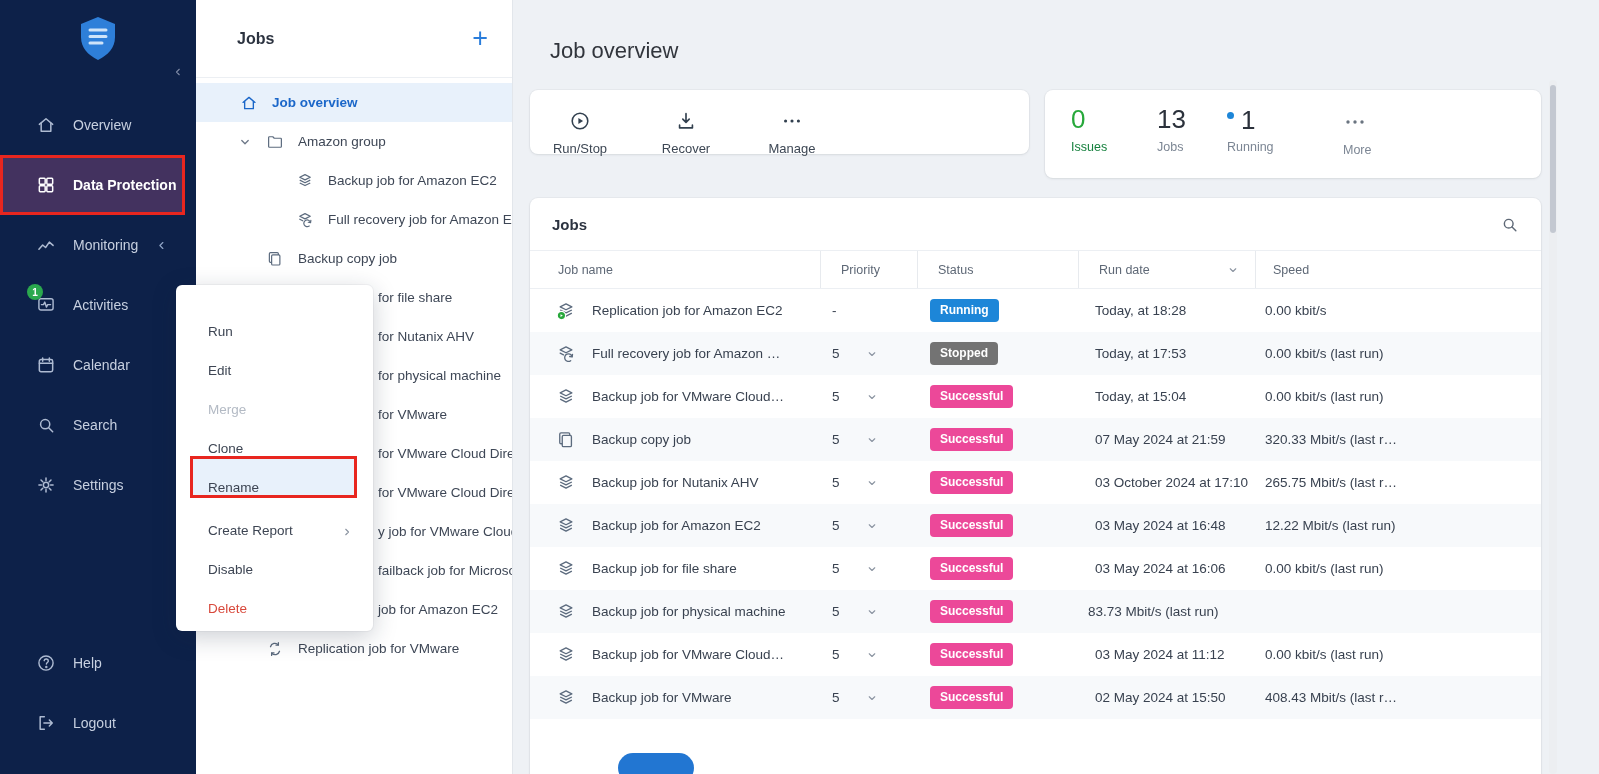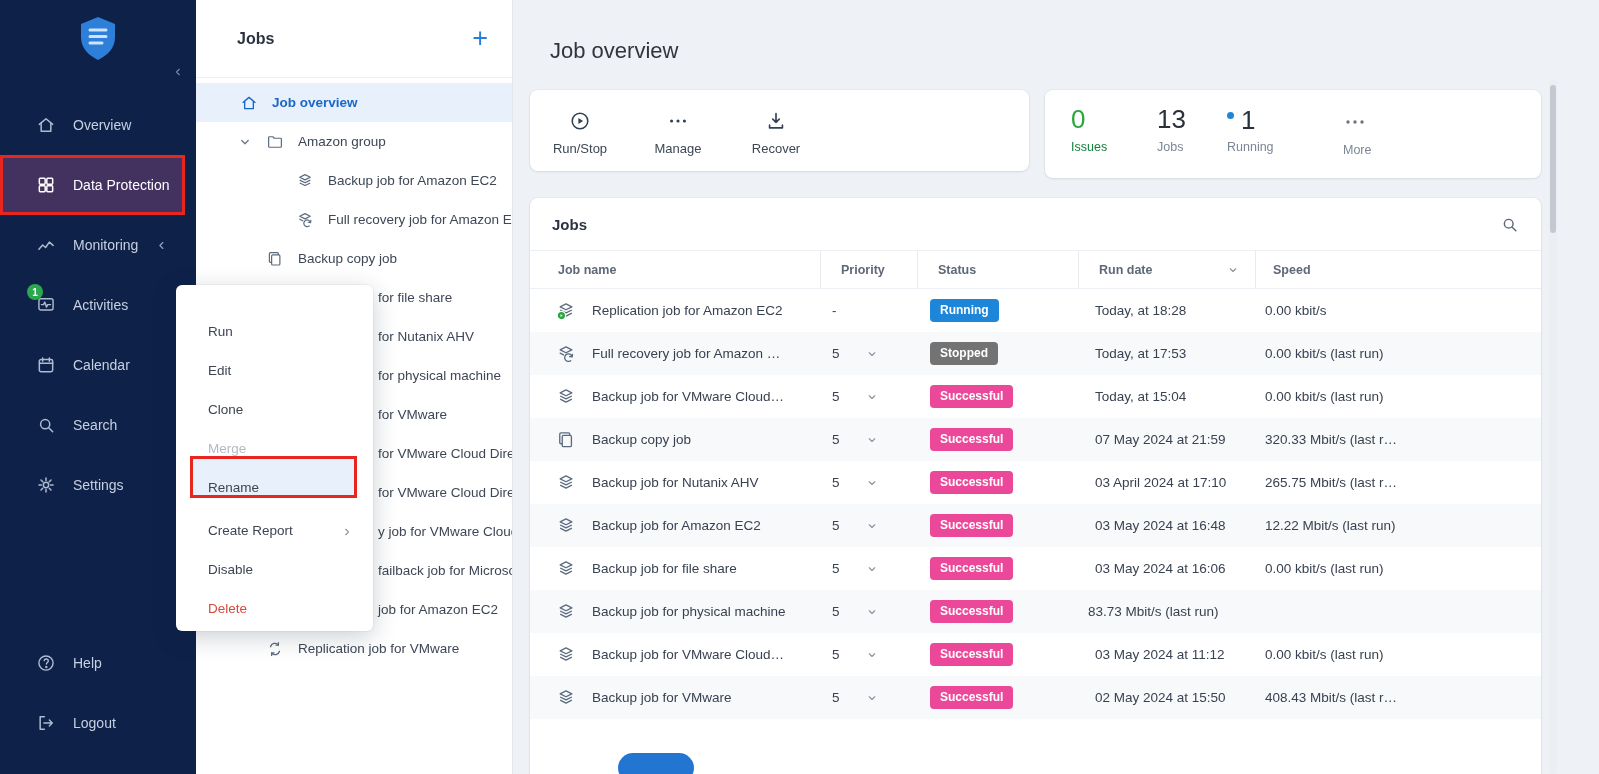--- a/index.html
+++ b/index.html
@@ -7,21 +7,21 @@
   body{font-family:"Liberation Sans",sans-serif;background:#eef1f5;position:relative;color:#3a4250}
 
   
   .sidebar{position:absolute;left:0;top:0;width:196px;height:774px;background:#0d2149;color:#c7d0e0;z-index:10}
   .logo{position:absolute;left:78px;top:16px;width:40px;height:46px}
   .collapse-mark{position:absolute;left:172px;top:66px;width:12px;height:12px;color:#7e8aa5;cursor:pointer}
   .side-nav{position:absolute;top:95px;left:0;right:0}
   .side-footer{position:absolute;top:633px;left:0;right:8px}
   .side-item{display:flex;align-items:center;height:60px;padding-left:36px;gap:17px;font-size:14px;cursor:pointer;position:relative;white-space:nowrap}
   .side-item .icn{width:20px;height:20px;flex:0 0 20px;color:#aebbd2}
-  .side-item.active{background:#43325f;color:#fff;border:3px solid #e8261f;margin-right:11px;padding-left:33px;font-weight:normal}
+  .side-item.active{background:#43325f;color:#fff;border:3px solid #e8261f;margin-right:11px;padding-left:33px;font-weight:bold}
   .side-item.active .icn{color:#fff}
   .side-badge{position:absolute;left:27px;top:9px;width:16px;height:16px;border-radius:50%;background:#2ba84e;color:#fff;font-size:10px;font-weight:bold;display:flex;align-items:center;justify-content:center}
   .icn.trail{width:13px;height:13px;flex:0 0 13px;margin-left:auto;margin-right:42px;color:#8ea3c4}
   .icn svg{width:100%;height:100%;display:block}
   .icn{display:inline-flex}
 
   
   .jobs-panel{position:absolute;left:196px;top:0;width:317px;height:774px;background:#fff;border-right:1px solid #e2e6eb;z-index:5}
   .jobs-panel-header{height:78px;border-bottom:1px solid #eceff3;display:flex;align-items:center;justify-content:space-between;padding:0 24px 0 41px}
   .jobs-panel-title{font-size:16px;font-weight:bold;color:#2c3340}
@@ -43,40 +43,40 @@
   .menu-item{height:39px;display:flex;align-items:flex-end;padding-left:32px;font-size:13.5px;color:#3d4553;cursor:pointer}
   .menu-item.disabled{color:#b3bac4;cursor:default}
   .menu-item.danger{color:#d8493c}
   .menu-item.highlighted{background:#e8f1fb;border:3px solid #e8261f;margin:0 16px 1px 14px;padding-left:15px;height:42px}
   .submenu-arrow{width:12px;height:12px;margin-left:auto;margin-right:20px;color:#8a93a0}
 
   
   .main{position:absolute;left:514px;top:0;width:1085px;height:774px}
   .page-title{position:absolute;left:36px;top:38px;font-size:22px;font-weight:500;color:#31353c}
   .card{background:#fff;border-radius:8px;box-shadow:0 1px 3px rgba(16,24,40,.08),0 0 0 1px rgba(16,24,40,.03)}
-  .actions-card{position:absolute;left:16px;top:90px;width:499px;height:81px;display:flex;padding:20px 16px 0 12px;gap:22px}
+  .actions-card{position:absolute;left:16px;top:90px;width:499px;height:64px;display:flex;padding:20px 16px 0 12px;gap:30px}
   .action-btn{display:flex;flex-direction:column;align-items:center;gap:9px;width:76px;cursor:pointer}
   .action-btn .icn{width:22px;height:22px;color:#32404f}
   .action-label{font-size:13px;color:#3d4754}
   .stats-card{position:absolute;left:531px;top:90px;width:496px;height:88px}
   .stat{position:absolute;top:15px}
   .stat-value{font-size:26px;color:#2b313b;line-height:1.15;display:inline-flex;align-items:center}
   .stat-value.green{color:#27a83b}
   .stat-label{font-size:12.5px;color:#7c8694;margin-top:5px}
   .stat-label.green{color:#15803d}
   .run-dot{display:inline-block;width:7px;height:7px;border-radius:50%;background:#1d86d8;margin-right:7px;margin-bottom:10px}
   .stat-icn{width:24px;height:24px;color:#6a7480;margin-top:5px}
 
   .table-card{position:absolute;left:16px;top:198px;width:1011px;height:600px;overflow:hidden}
   .table-head{height:53px;display:flex;align-items:center;padding:0 22px;border-bottom:1px solid #eceff3}
   .table-title{font-size:15px;font-weight:bold;color:#2c3340}
   .search-btn{margin-left:auto;width:19px;height:19px;color:#5e6876;cursor:pointer;display:inline-flex}
   .search-btn svg{width:100%;height:100%}
   .cols{display:grid;grid-template-columns:290px 97px 161px 177px 286px;height:38px;border-bottom:1px solid #eceff3}
-  .col{display:flex;align-items:center;padding-left:20px;font-size:12.5px;font-weight:bold;color:#5e6876;border-left:1px solid #e7eaee}
+  .col{display:flex;align-items:center;padding-left:20px;font-size:12.5px;font-weight:normal;color:#5e6876;border-left:1px solid #e7eaee}
   .col-0{border-left:none;padding-left:28px}
   .col-4{padding-left:17px}
   .sort-arrow{width:12px;height:12px;margin-left:auto;margin-right:16px;color:#8a93a0;cursor:pointer}
   .trow{display:grid;grid-template-columns:290px 97px 161px 177px 286px;height:43px;font-size:13.5px;color:#394250;cursor:pointer}
   .trow:nth-child(even){background:#f7f9fb}
   .cell{display:flex;align-items:center;overflow:hidden;white-space:nowrap}
   .name-cell{padding-left:26px;gap:16px}
   .name-cell .icn{width:20px;height:20px;flex:0 0 20px;color:#5c6b7e}
   .pri-cell{padding-left:12px}
   .pri-arrow{width:12px;height:12px;margin-left:26px;color:#8a93a0}
@@ -310,36 +310,36 @@
         <span class="icn ">
           <svg viewBox="0 0 24 24" fill="none" stroke="currentColor" stroke-width="1.7">
             <circle cx="12" cy="12" r="8.5"></circle>
             <path d="M10.2 8.8v6.4l5.2-3.2z" fill="currentColor" stroke="none"></path>
           </svg>
         </span>
         <span class="action-label">Run/Stop</span>
       </div>
       <div class="action-btn">
         <span class="icn ">
+          <svg viewBox="0 0 24 24" fill="none" stroke="currentColor" stroke-width="1.8" stroke-linecap="round" stroke-linejoin="round">
+            <path d="M12 4v9M8.5 10 12 13.5 15.5 10"></path>
+            <path d="M5 16.5v3h14v-3"></path>
+          </svg>
+        </span>
+        <span class="action-label">Recover</span>
+      </div>
+      <div class="action-btn">
+        <span class="icn ">
           <svg viewBox="0 0 24 24" fill="currentColor">
             <circle cx="5" cy="12" r="1.7"></circle>
             <circle cx="12" cy="12" r="1.7"></circle>
             <circle cx="19" cy="12" r="1.7"></circle>
           </svg>
         </span>
         <span class="action-label">Manage</span>
-      </div>
-      <div class="action-btn">
-        <span class="icn ">
-          <svg viewBox="0 0 24 24" fill="none" stroke="currentColor" stroke-width="1.8" stroke-linecap="round" stroke-linejoin="round">
-            <path d="M12 4v9M8.5 10 12 13.5 15.5 10"></path>
-            <path d="M5 16.5v3h14v-3"></path>
-          </svg>
-        </span>
-        <span class="action-label">Recover</span>
       </div>
     </div>
 
   <div class="card stats-card" id="stats">
       <div class="stat" style="left: 26px;"><span class="stat-value green">0</span><div class="stat-label green">Issues</div></div>
       <div class="stat" style="left: 112px;"><span class="stat-value">13</span><div class="stat-label">Jobs</div></div>
       <div class="stat" style="left: 182px;"><span class="stat-value"><span class="run-dot"></span>1</span><div class="stat-label">Running</div></div>
       <div class="stat" style="left: 298px;"><span class="icn stat-icn">
           <svg viewBox="0 0 24 24" fill="currentColor">
             <circle cx="5" cy="12" r="1.7"></circle>
@@ -494,21 +494,21 @@
             <span>5</span>
             <span class="icn pri-arrow">
               <svg viewBox="0 0 24 24" fill="none" stroke="currentColor" stroke-width="2.2" stroke-linecap="round" stroke-linejoin="round">
                 <path d="M6.5 9.5 12 15l5.5-5.5"></path>
               </svg>
             </span>
           </div>
           <div class="cell status-cell">
             <span class="badge badge-successful">Successful</span>
           </div>
-          <div class="cell date-cell">03 April 2024 at 17:10</div>
+          <div class="cell date-cell">03 October 2024 at 17:10</div>
           <div class="cell speed-cell">265.75 Mbit/s (last r…</div>
         </div>
         <div class="trow">
           <div class="cell name-cell">
             <span class="icn row-icn">
               <svg viewBox="0 0 24 24" fill="none" stroke="currentColor" stroke-width="1.6" stroke-linejoin="round">
                 <path d="M12 3.5 19 7l-7 3.5L5 7Z"></path>
                 <path d="M5 10.8l7 3.5 7-3.5"></path>
                 <path d="M5 14.6l7 3.5 7-3.5"></path>
               </svg>
@@ -633,25 +633,25 @@
   </div>
 </main>
 
 <div class="context-menu" id="ctx">
     <div class="menu-item">
       <span>Run</span>
     </div>
     <div class="menu-item">
       <span>Edit</span>
     </div>
+    <div class="menu-item disabled">
+      <span>Merge</span>
+    </div>
     <div class="menu-item">
       <span>Clone</span>
-    </div>
-    <div class="menu-item disabled">
-      <span>Merge</span>
     </div>
     <div class="menu-item highlighted">
       <span>Rename</span>
     </div>
     <div class="menu-item">
       <span>Create Report</span>
       <span class="icn submenu-arrow">
         <svg viewBox="0 0 24 24" fill="none" stroke="currentColor" stroke-width="2.2" stroke-linecap="round" stroke-linejoin="round">
           <path d="M9.5 6.5 15 12l-5.5 5.5"></path>
         </svg>

